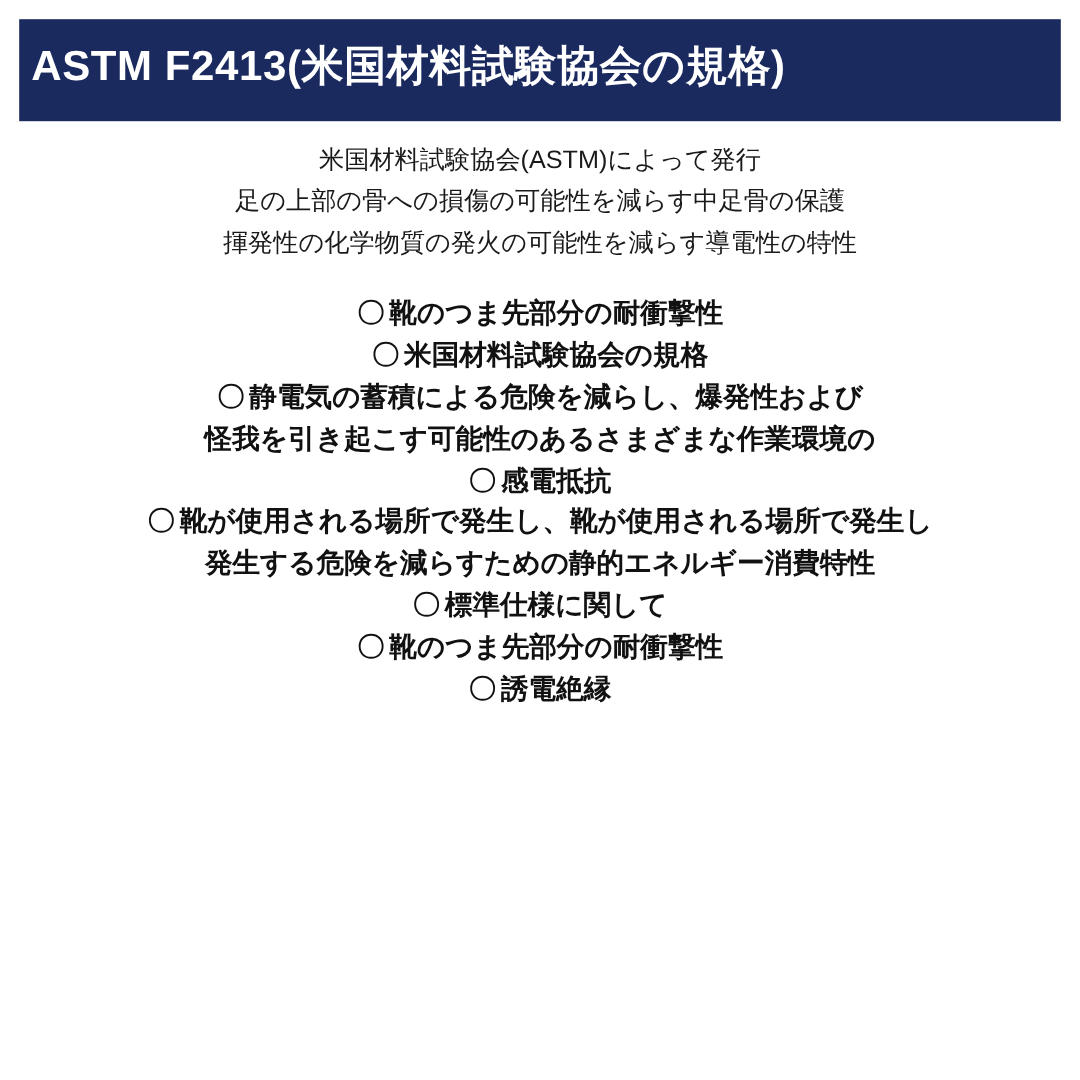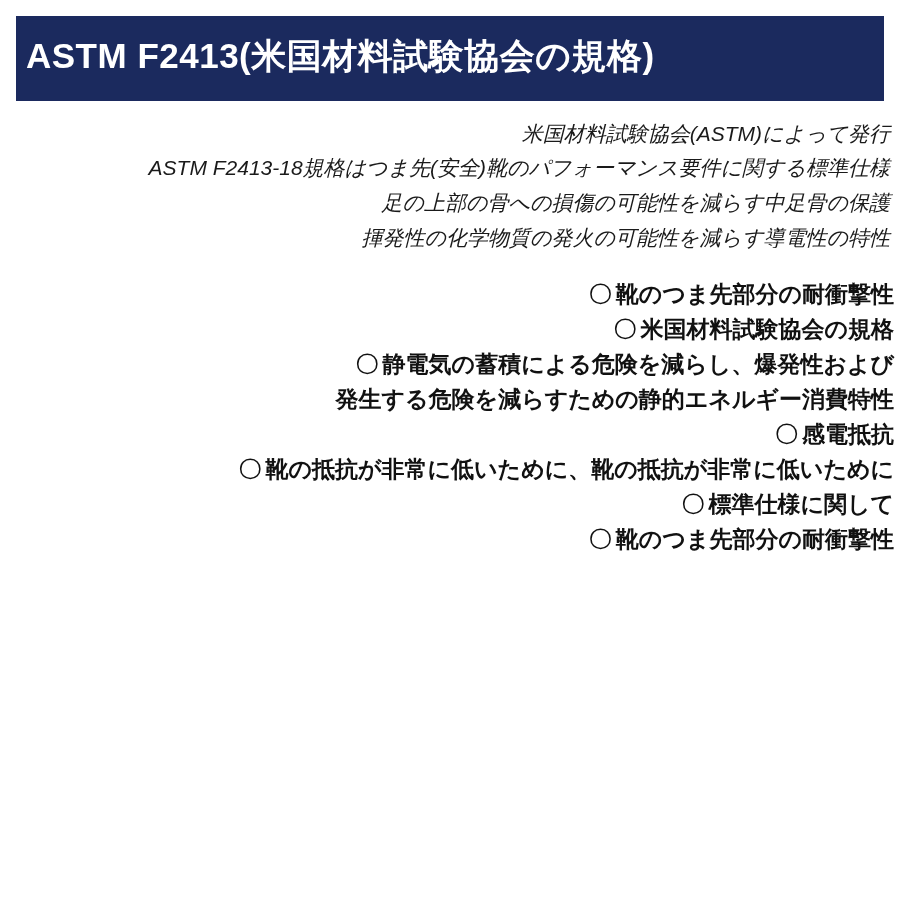--- a/index.html
+++ b/index.html
@@ -32,33 +32,32 @@
   .banner-line {
     font-size: 35px;
     font-weight: bold;
     line-height: 1.28;
     letter-spacing: 0.5px;
     white-space: nowrap;
   }
   
   .intro {
     margin: 16px 10px 0 10px;
-    text-align: right;
-    font-style: italic;
+    text-align: center;
   }
   .intro-line {
     font-size: 21px;
     line-height: 1.65;
     color: #1a1a1a;
     white-space: nowrap;
   }
   
   .features {
     margin: 22px 6px 0 6px;
-    text-align: right;
+    text-align: center;
   }
   .feature {
     font-size: 23px;
     font-weight: bold;
     line-height: 1.52;
     color: #111111;
     white-space: nowrap;
   }
   .feature .marker {
     font-weight: bold;
@@ -72,52 +71,55 @@
 <body>
 
 <div class="page">
 
   <div class="banner">
     <div class="banner-line">ASTM F2413(米国材料試験協会の規格)</div>
   </div>
 
   <div class="intro">
     <div class="intro-line">米国材料試験協会(ASTM)によって発行</div>
-    <div class="intro-line">ASTM F2413-18規格はつま先(安全)靴のパフォーマンス要件に関する標準仕様</div>
     <div class="intro-line">足の上部の骨への損傷の可能性を減らす中足骨の保護</div>
     <div class="intro-line">揮発性の化学物質の発火の可能性を減らす導電性の特性</div>
   </div>
 
   <div class="features">
 
     <div class="feature">
       <span class="marker">〇</span><span>靴のつま先部分の耐衝撃性</span>
     </div>
 
     <div class="feature">
       <span class="marker">〇</span><span>米国材料試験協会の規格</span>
     </div>
 
 
     <div class="feature">
       <span class="marker">〇</span><span>静電気の蓄積による危険を減らし、爆発性および</span>
-      <span class="cont">発生する危険を減らすための静的エネルギー消費特性</span>
+      <span class="cont">怪我を引き起こす可能性のあるさまざまな作業環境の</span>
     </div>
 
     <div class="feature">
       <span class="marker">〇</span><span>感電抵抗</span>
     </div>
 
     <div class="feature">
-      <span class="marker">〇</span><span>靴の抵抗が非常に低いために、靴の抵抗が非常に低いために</span>
+      <span class="marker">〇</span><span>靴が使用される場所で発生し、靴が使用される場所で発生し</span>
+      <span class="cont">発生する危険を減らすための静的エネルギー消費特性</span>
     </div>
 
     <div class="feature">
       <span class="marker">〇</span><span>標準仕様に関して</span>
     </div>
 
     <div class="feature">
       <span class="marker">〇</span><span>靴のつま先部分の耐衝撃性</span>
     </div>
 
+    <div class="feature">
+      <span class="marker">〇</span><span>誘電絶縁</span>
+    </div>
 
   </div>
 </div>
 
 </body></html>

